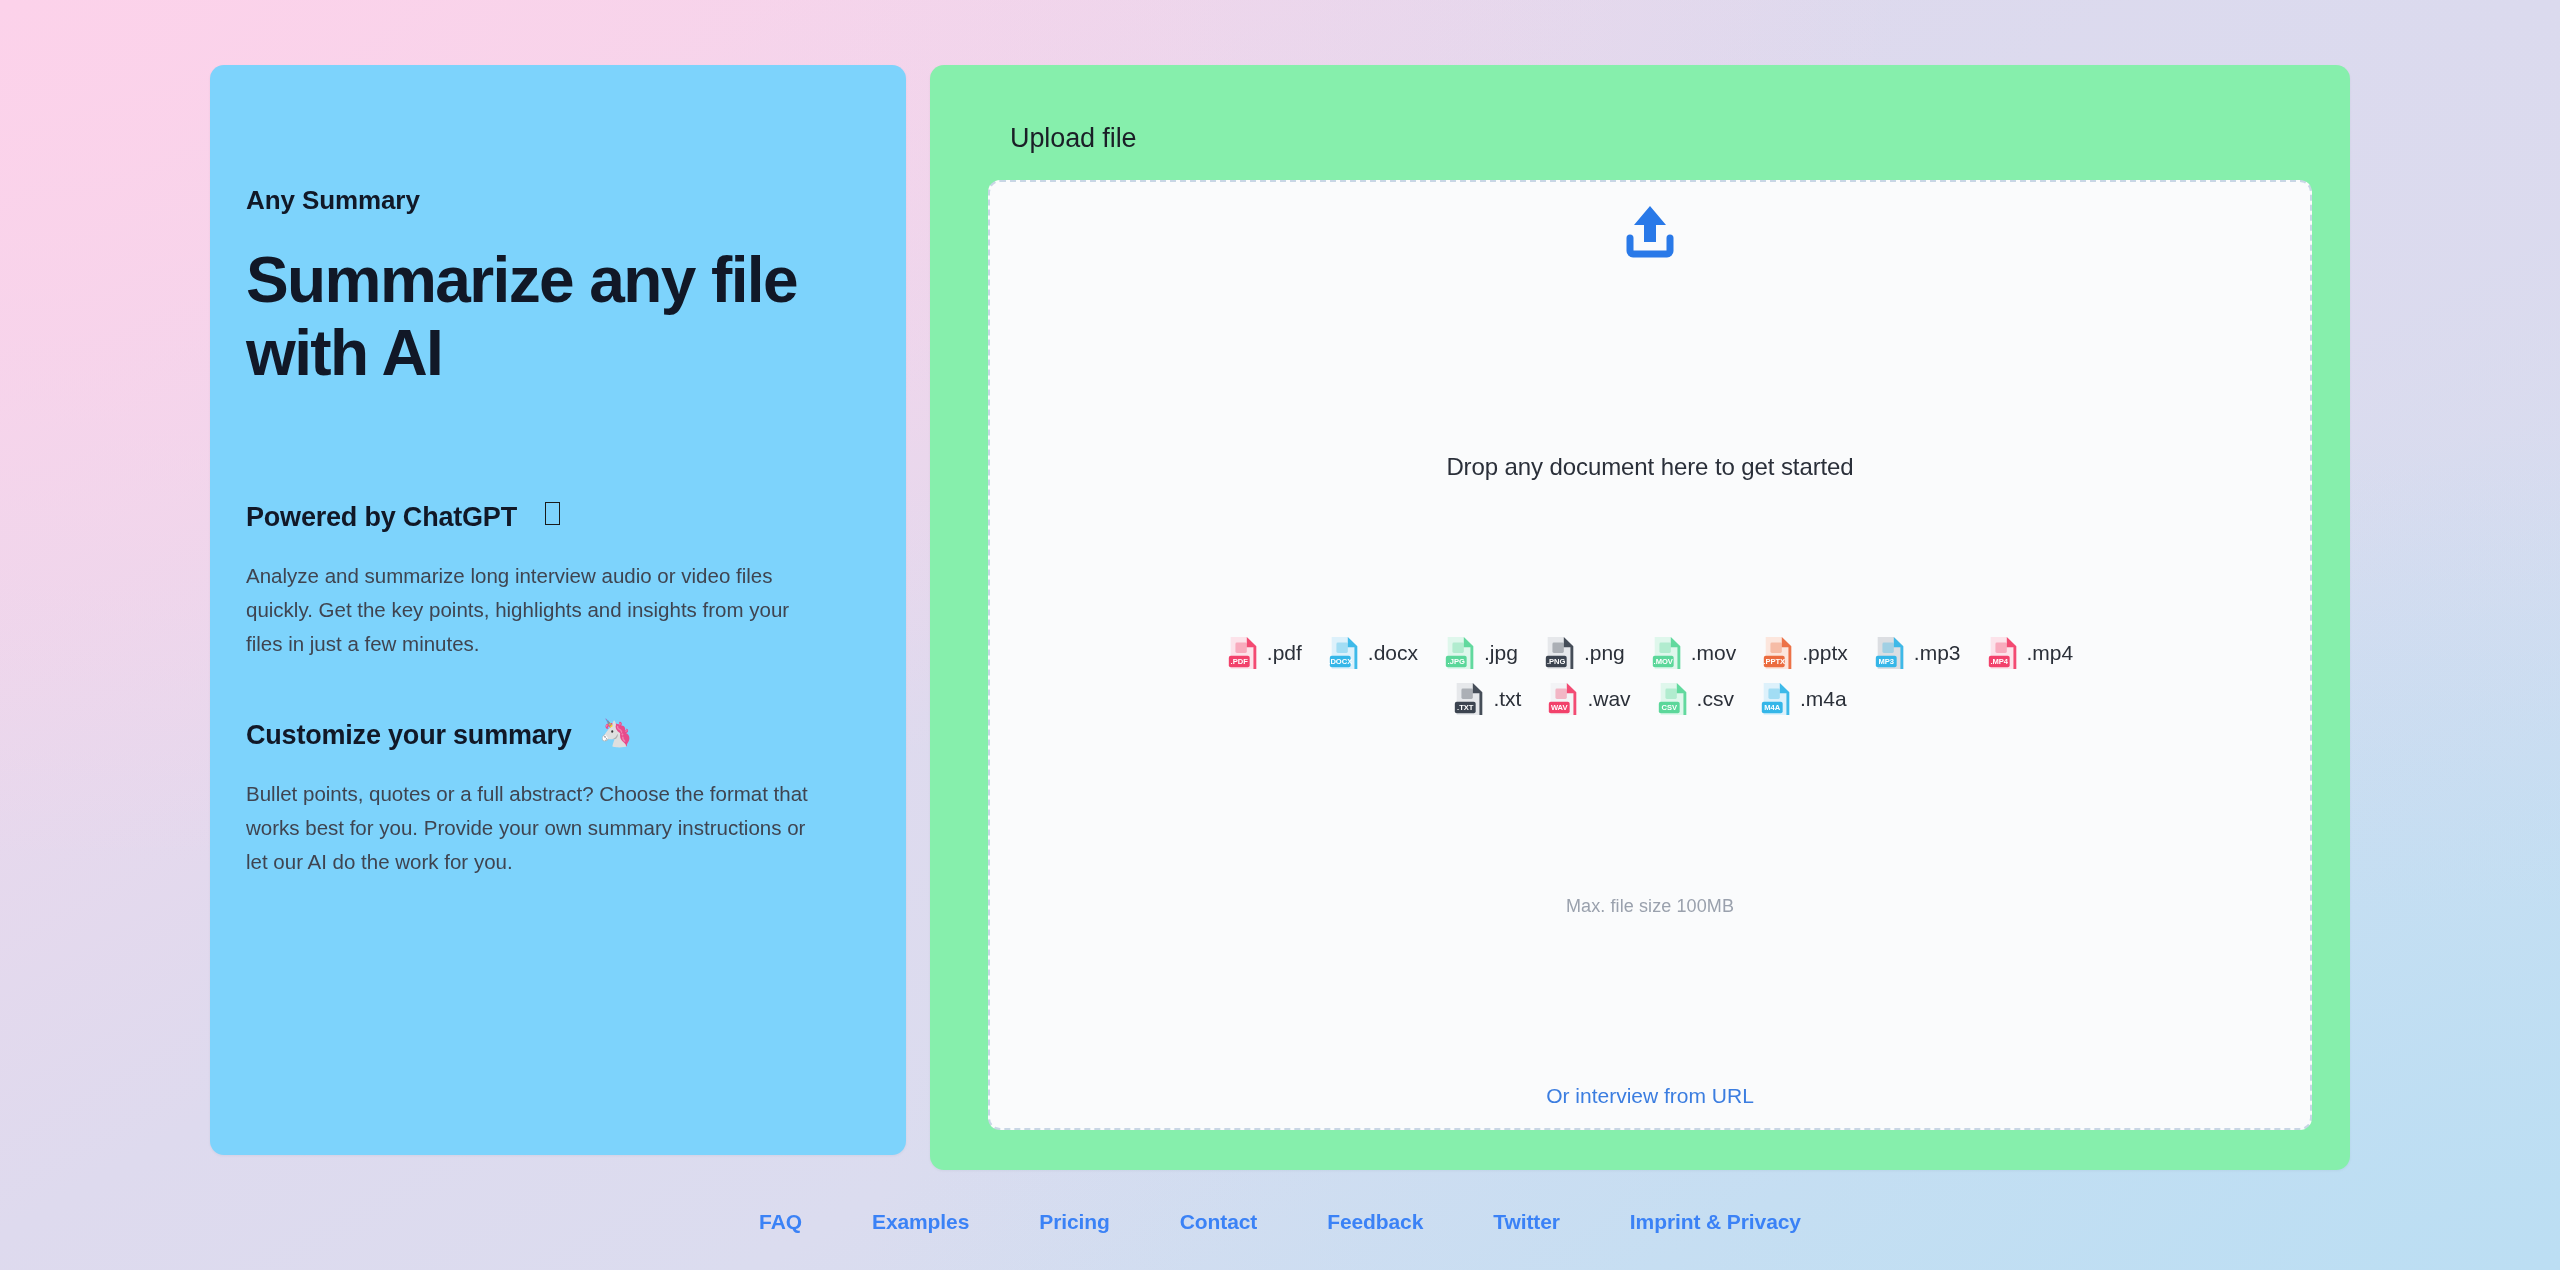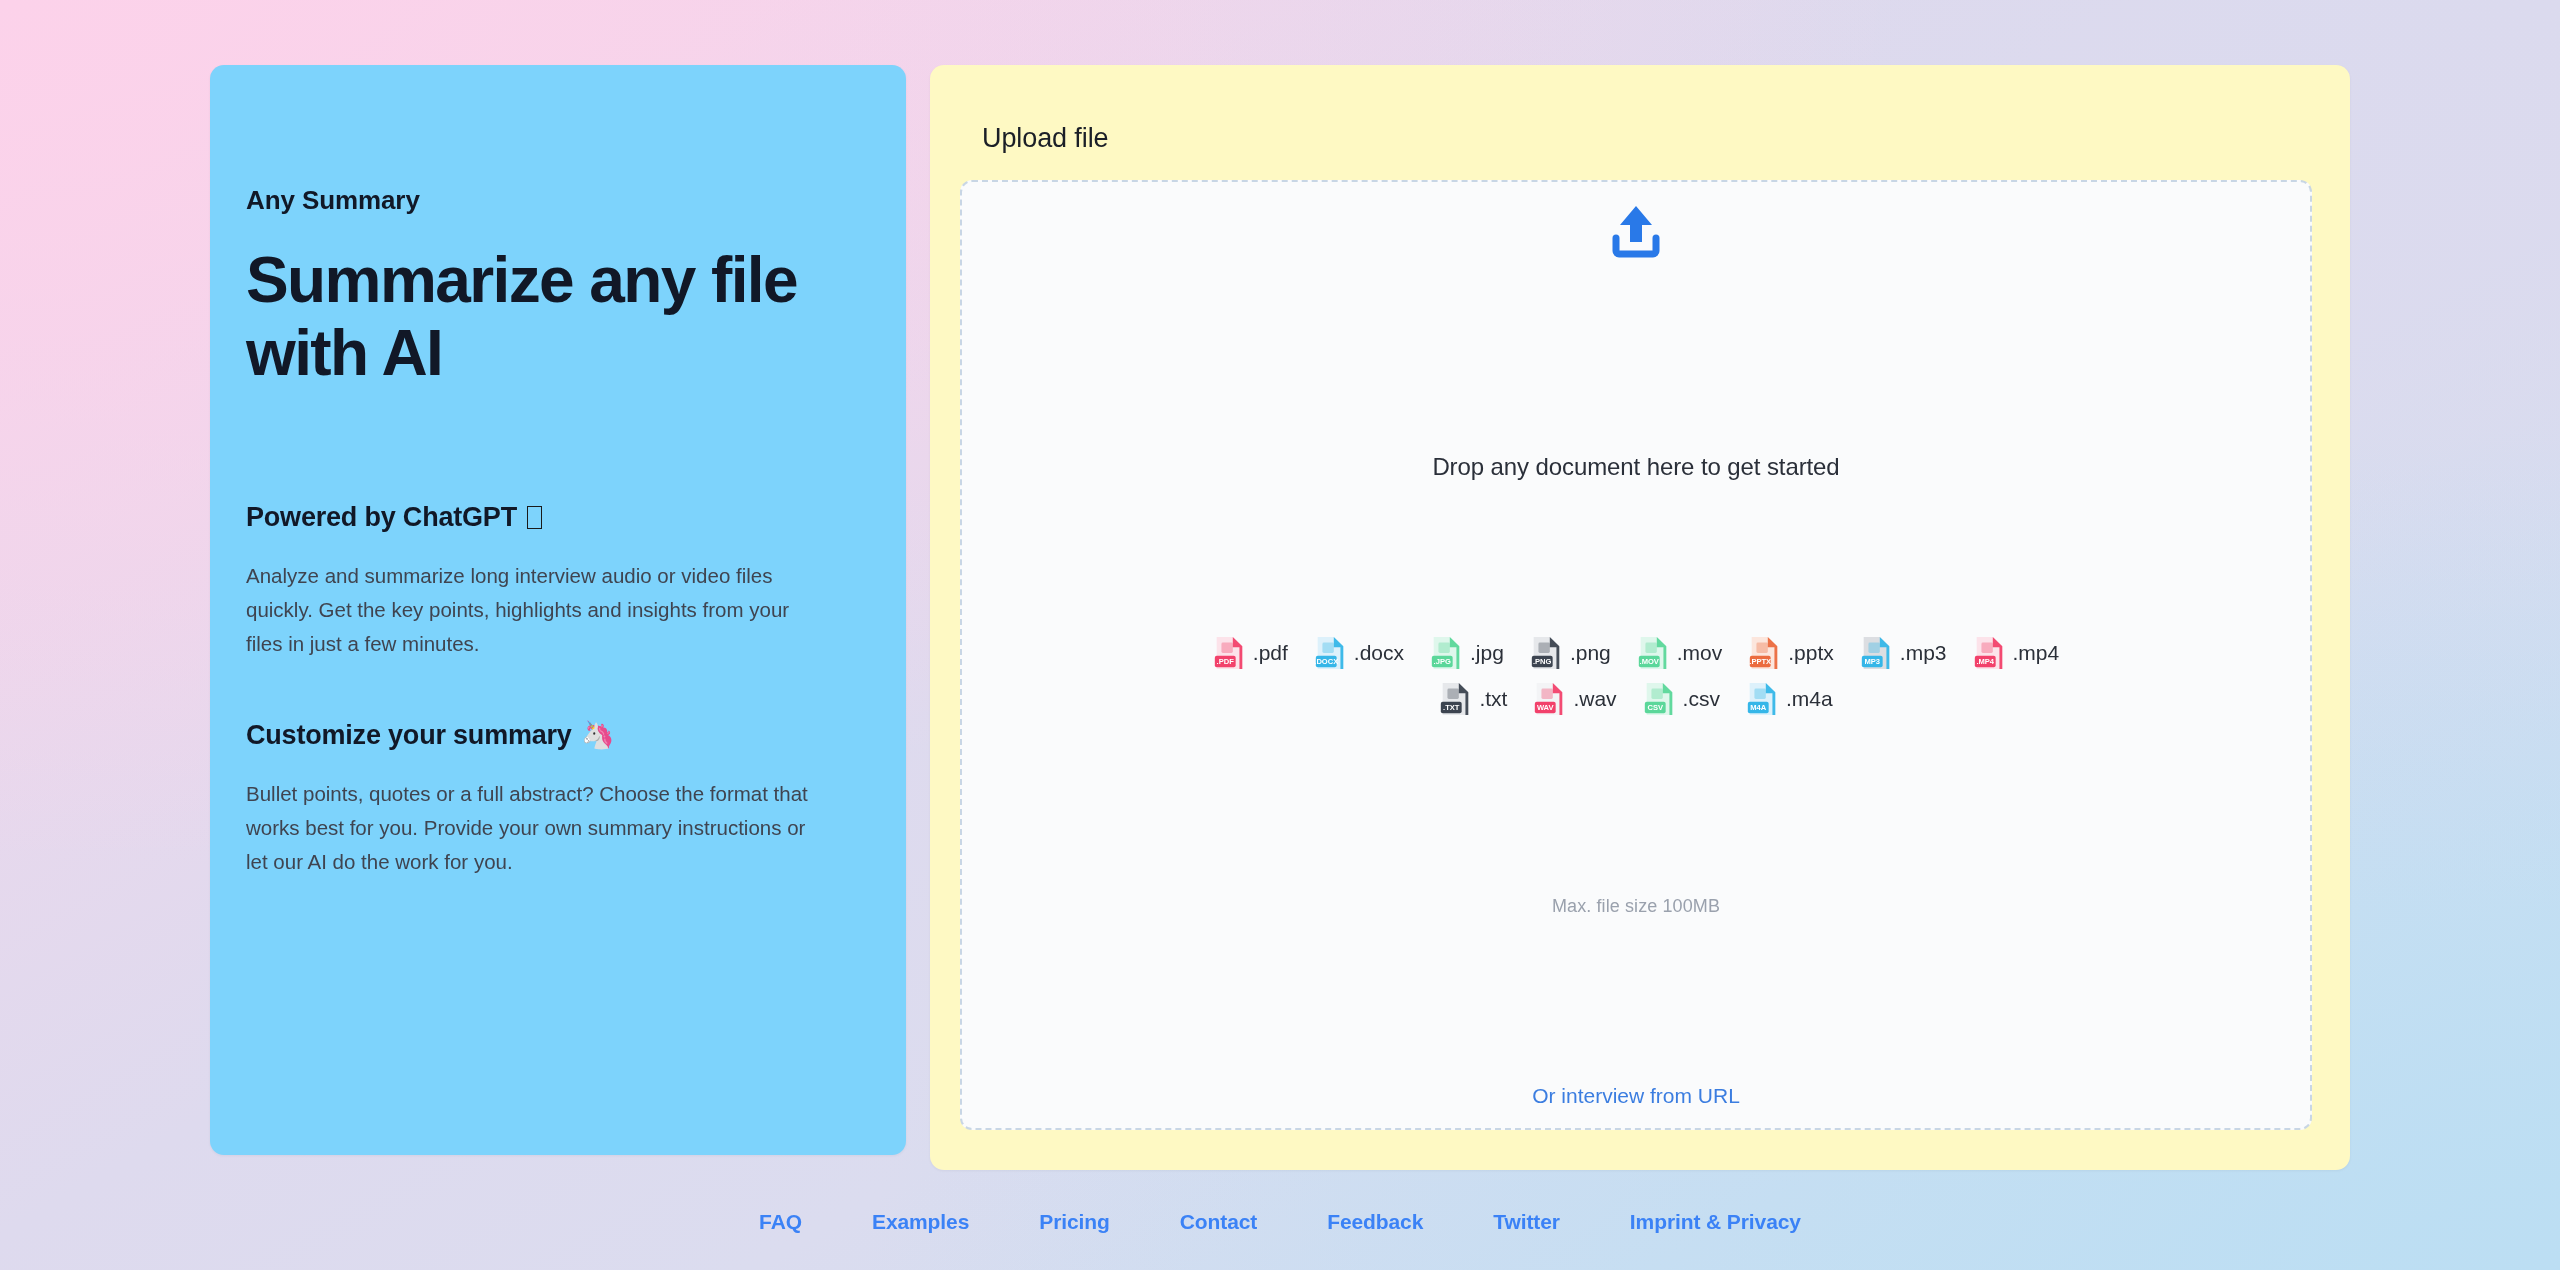--- a/index.html
+++ b/index.html
@@ -63,22 +63,22 @@
   .feature { margin-bottom: 58px; }
   .feature:last-child { margin-bottom: 0; }
 
   .feature-title {
     font-size: 27px;
     font-weight: 700;
     color: #111827;
     letter-spacing: -0.2px;
     margin-bottom: 26px;
     display: flex;
-    align-items: center;
-    gap: 10px;
+    align-items: flex-start;
+    gap: 28px;
   }
   .feature-title .emoji {
     font-size: 27px;
     line-height: 1;
   }
   .tofu {
     display: inline-block;
     width: 15px;
     height: 23px;
     border: 1.6px solid #1a1a1a;
@@ -89,23 +89,23 @@
     font-size: 20.5px;
     line-height: 1.67;
     color: #3f4450;
     max-width: 625px;
   }
 
   
   .right-card {
     width: 1420px;
     min-height: 1090px;
-    background: #fef9c3;
+    background: #86efac;
     border-radius: 14px;
-    padding: 58px 38px 40px 30px;
+    padding: 58px 38px 40px 58px;
     box-shadow: 0 1px 3px rgba(16,24,40,.05);
     flex: 0 0 auto;
   }
 
   .panel-title {
     font-size: 27px;
     color: #1b1f27;
     font-weight: 400;
     margin: 0 0 26px 22px;
     letter-spacing: -0.1px;

